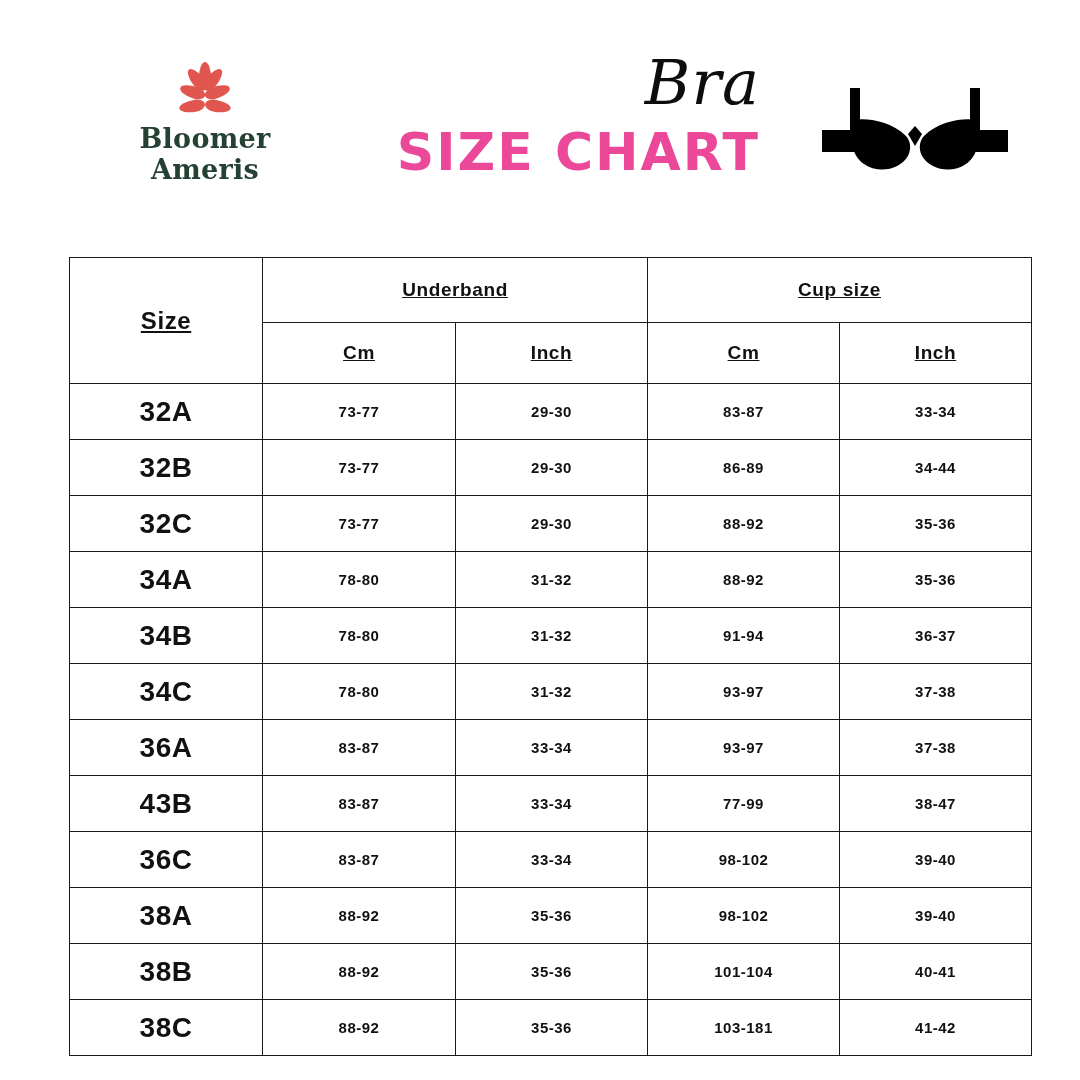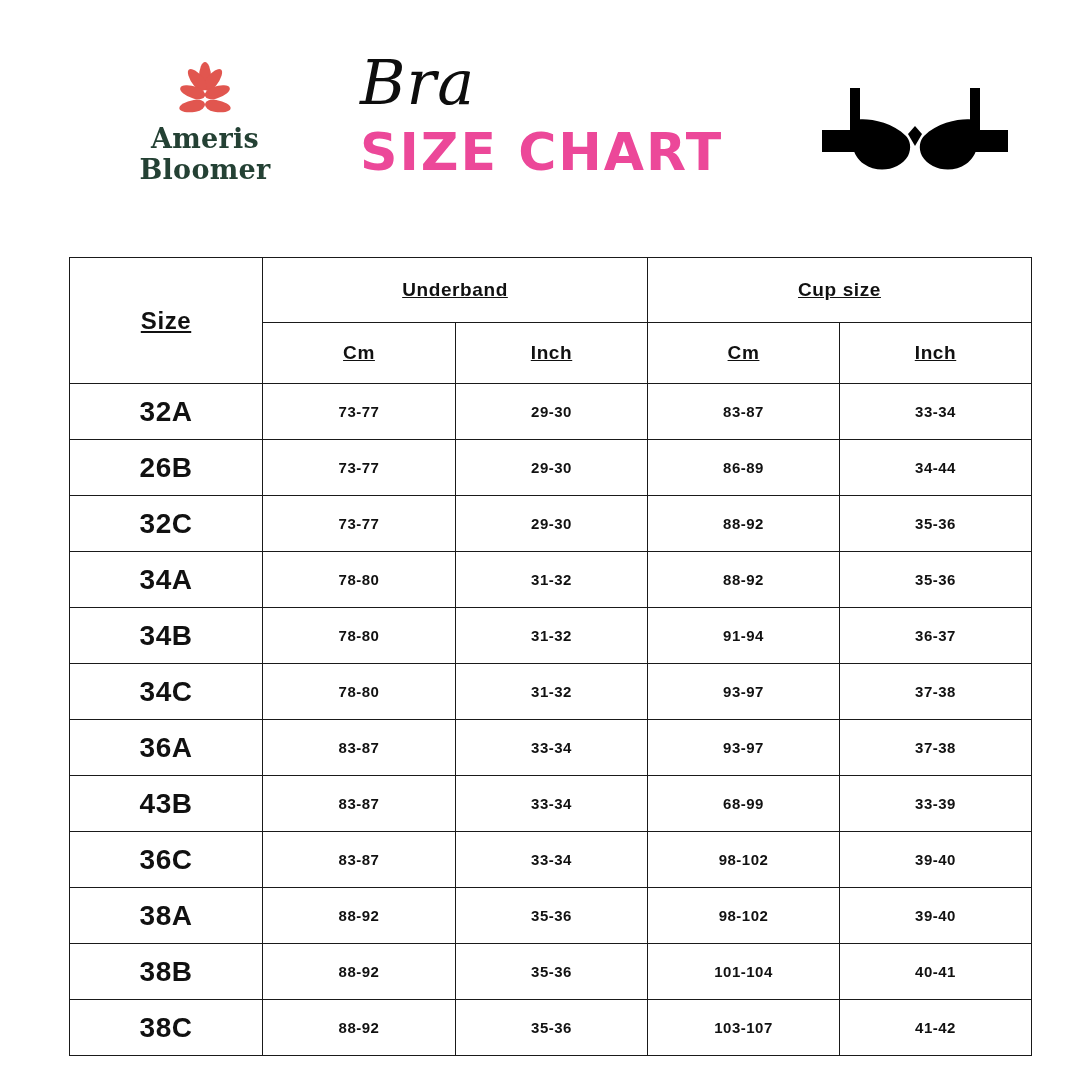--- a/index.html
+++ b/index.html
@@ -58,21 +58,21 @@
     line-height: 1.14;
     color: #244134;
     letter-spacing: 0.3px;
   }
 
   .title-block {
     position: absolute;
     left: 360px;
     top: 0px;
     width: 400px;
-    text-align: left;
+    text-align: right;
   }
   .title-script {
     font-family: "DejaVu Serif", serif;
     font-style: italic;
     font-size: 62px;
     line-height: 1;
     color: #0d0d0d;
     letter-spacing: 1px;
   }
   .title-main {
@@ -145,22 +145,22 @@
       <div class="brand-mark">
         <div class="petal" style="left:39px; top:0px;  transform: rotate(0deg);"></div>
         <div class="petal" style="left:39px; top:2px;  transform: rotate(38deg);"></div>
         <div class="petal" style="left:39px; top:2px;  transform: rotate(-38deg);"></div>
         <div class="petal" style="left:39px; top:8px;  transform: rotate(72deg);"></div>
         <div class="petal" style="left:39px; top:8px;  transform: rotate(-72deg);"></div>
         <div class="petal" style="left:39px; top:16px; transform: rotate(100deg);"></div>
         <div class="petal" style="left:39px; top:16px; transform: rotate(-100deg);"></div>
       </div>
       <div class="brand-name">
+        <div>Bloomer</div>
         <div>Ameris</div>
-        <div>Bloomer</div>
       </div>
     </div>
 
     <div class="title-block">
       <div class="title-script">Bra</div>
       <div class="title-main">SIZE CHART</div>
     </div>
 
     <div class="bra-icon">
       <svg viewBox="0 0 190 120" width="190" height="120" aria-hidden="true">
@@ -202,21 +202,21 @@
       </thead>
       <tbody>
         <tr>
           <td class="size-cell">32A</td>
           <td>73-77</td>
           <td>29-30</td>
           <td>83-87</td>
           <td>33-34</td>
         </tr>
         <tr>
-          <td class="size-cell">26B</td>
+          <td class="size-cell">32B</td>
           <td>73-77</td>
           <td>29-30</td>
           <td>86-89</td>
           <td>34-44</td>
         </tr>
         <tr>
           <td class="size-cell">32C</td>
           <td>73-77</td>
           <td>29-30</td>
           <td>88-92</td>
@@ -247,22 +247,22 @@
           <td class="size-cell">36A</td>
           <td>83-87</td>
           <td>33-34</td>
           <td>93-97</td>
           <td>37-38</td>
         </tr>
         <tr>
           <td class="size-cell">43B</td>
           <td>83-87</td>
           <td>33-34</td>
-          <td>68-99</td>
-          <td>33-39</td>
+          <td>77-99</td>
+          <td>38-47</td>
         </tr>
         <tr>
           <td class="size-cell">36C</td>
           <td>83-87</td>
           <td>33-34</td>
           <td>98-102</td>
           <td>39-40</td>
         </tr>
         <tr>
           <td class="size-cell">38A</td>
@@ -275,20 +275,20 @@
           <td class="size-cell">38B</td>
           <td>88-92</td>
           <td>35-36</td>
           <td>101-104</td>
           <td>40-41</td>
         </tr>
         <tr>
           <td class="size-cell">38C</td>
           <td>88-92</td>
           <td>35-36</td>
-          <td>103-107</td>
+          <td>103-181</td>
           <td>41-42</td>
         </tr>
       </tbody>
     </table>
   </div>
 
 </div>
 
 </body></html>

